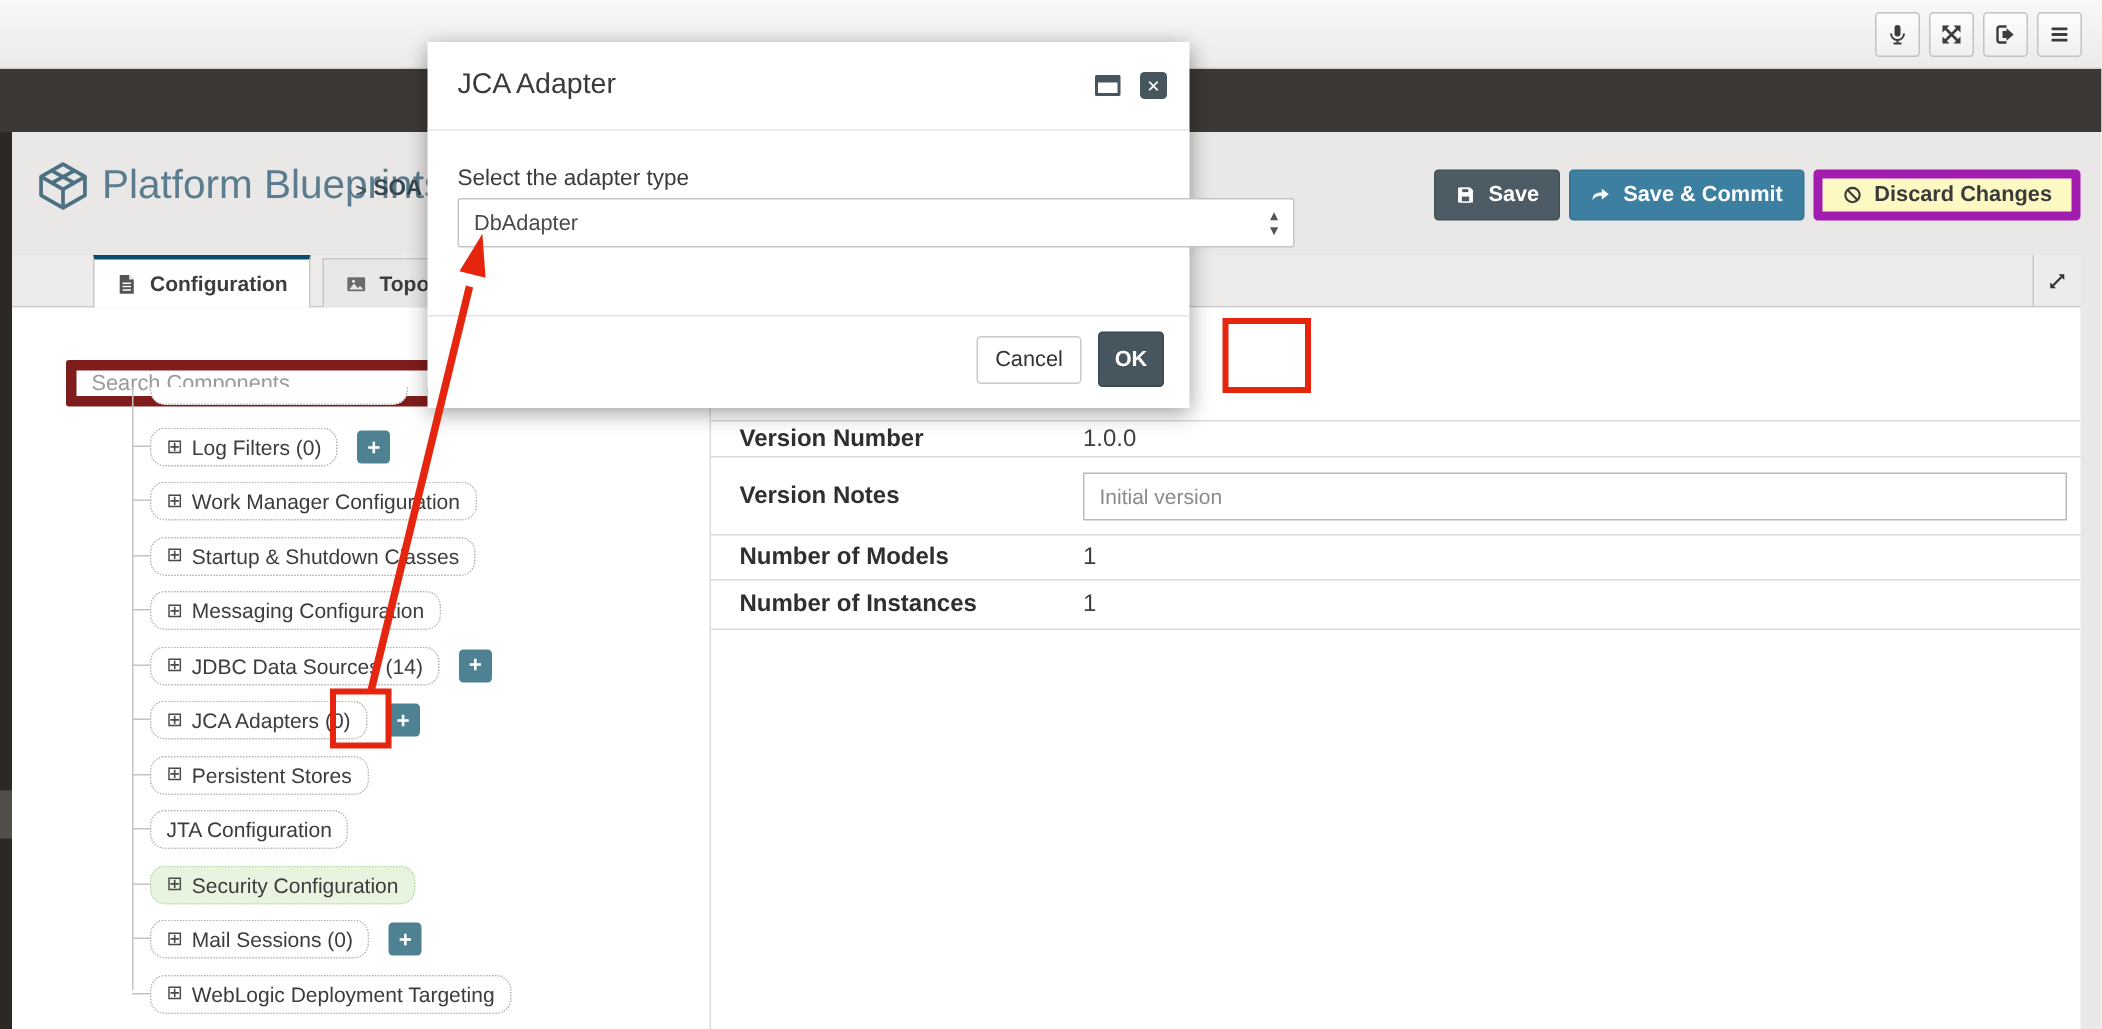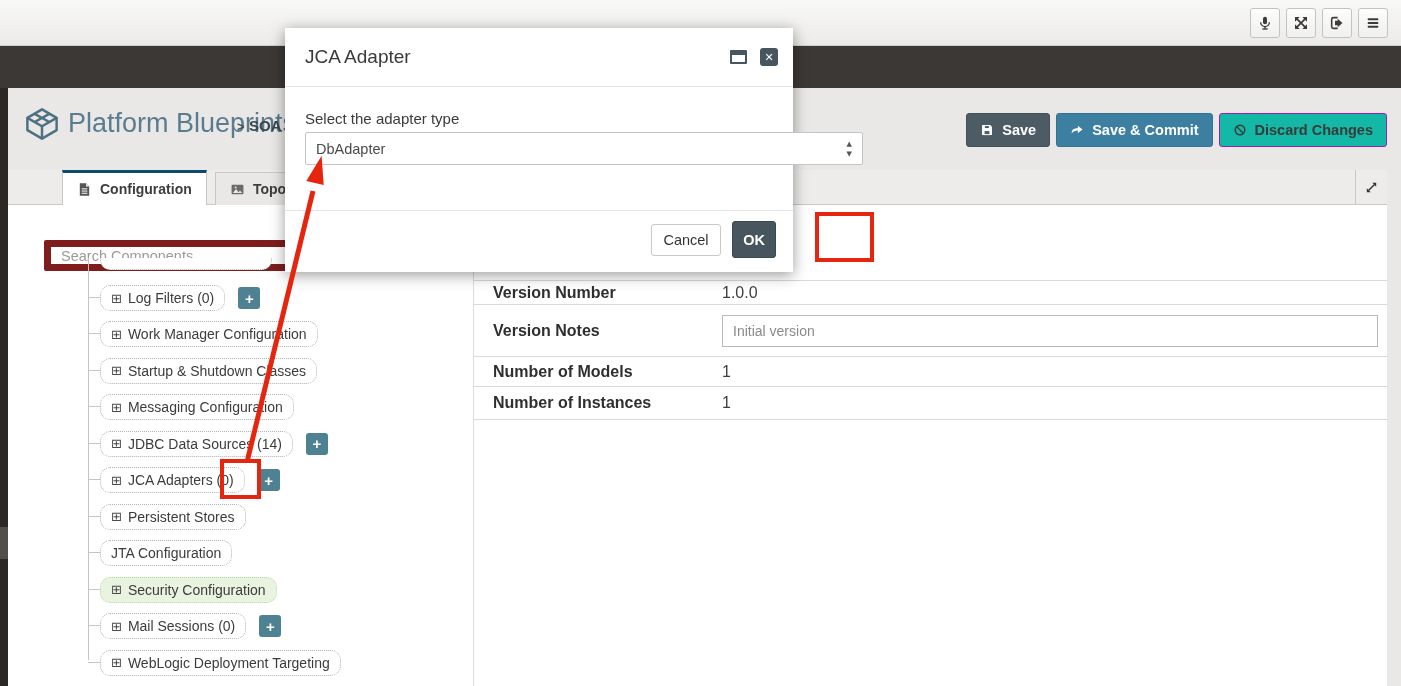--- a/index.html
+++ b/index.html
@@ -36,21 +36,21 @@
   #crumb-sep { left:237px; top:119px; font-size:13px; font-weight:bold; color:#44525a; }
   #crumb-current { left:249px; top:117px; font-size:15px; font-weight:bold; color:#37464e; }
 
   
   #toolbar { right:14px; top:113px; display:flex; gap:6px; }
   .bar-btn { height:34px; display:flex; align-items:center; gap:8px; padding:0 13px;
     border-radius:3px; font-size:14.5px; font-weight:bold; }
   .bar-btn svg { width:14px; height:14px; }
   #btn-save { background:#4d5c64; border:1px solid #42525a; color:#fff; }
   #btn-commit { background:#3c7fa1; border:1px solid #357394; color:#fff; }
-  #btn-discard { background:#14b8a6; border:1px solid #a21caf; color:#3a3a3a; }
+  #btn-discard { background:#fef9c3; border:6px solid #a21caf; color:#3a3a3a; }
 
   
   #tabbar { left:8px; top:170px; width:1379px; height:35px; background:#edecea;
     border-bottom:1px solid #c9c8c6; }
   .tab { position:absolute; display:flex; align-items:center; gap:8px; font-size:14px; font-weight:bold;
     color:#3d3d3d; padding:0 14px; }
   .tab svg { width:15px; height:15px; color:#555; }
   #tab-config { left:54px; top:0; height:35px; background:#fff; border:1px solid #c9c8c6;
     border-top:3px solid #0c4a6e; border-bottom:none; z-index:3; }
   #tab-topology { left:207px; top:2px; height:33px; background:#e9e8e6;

